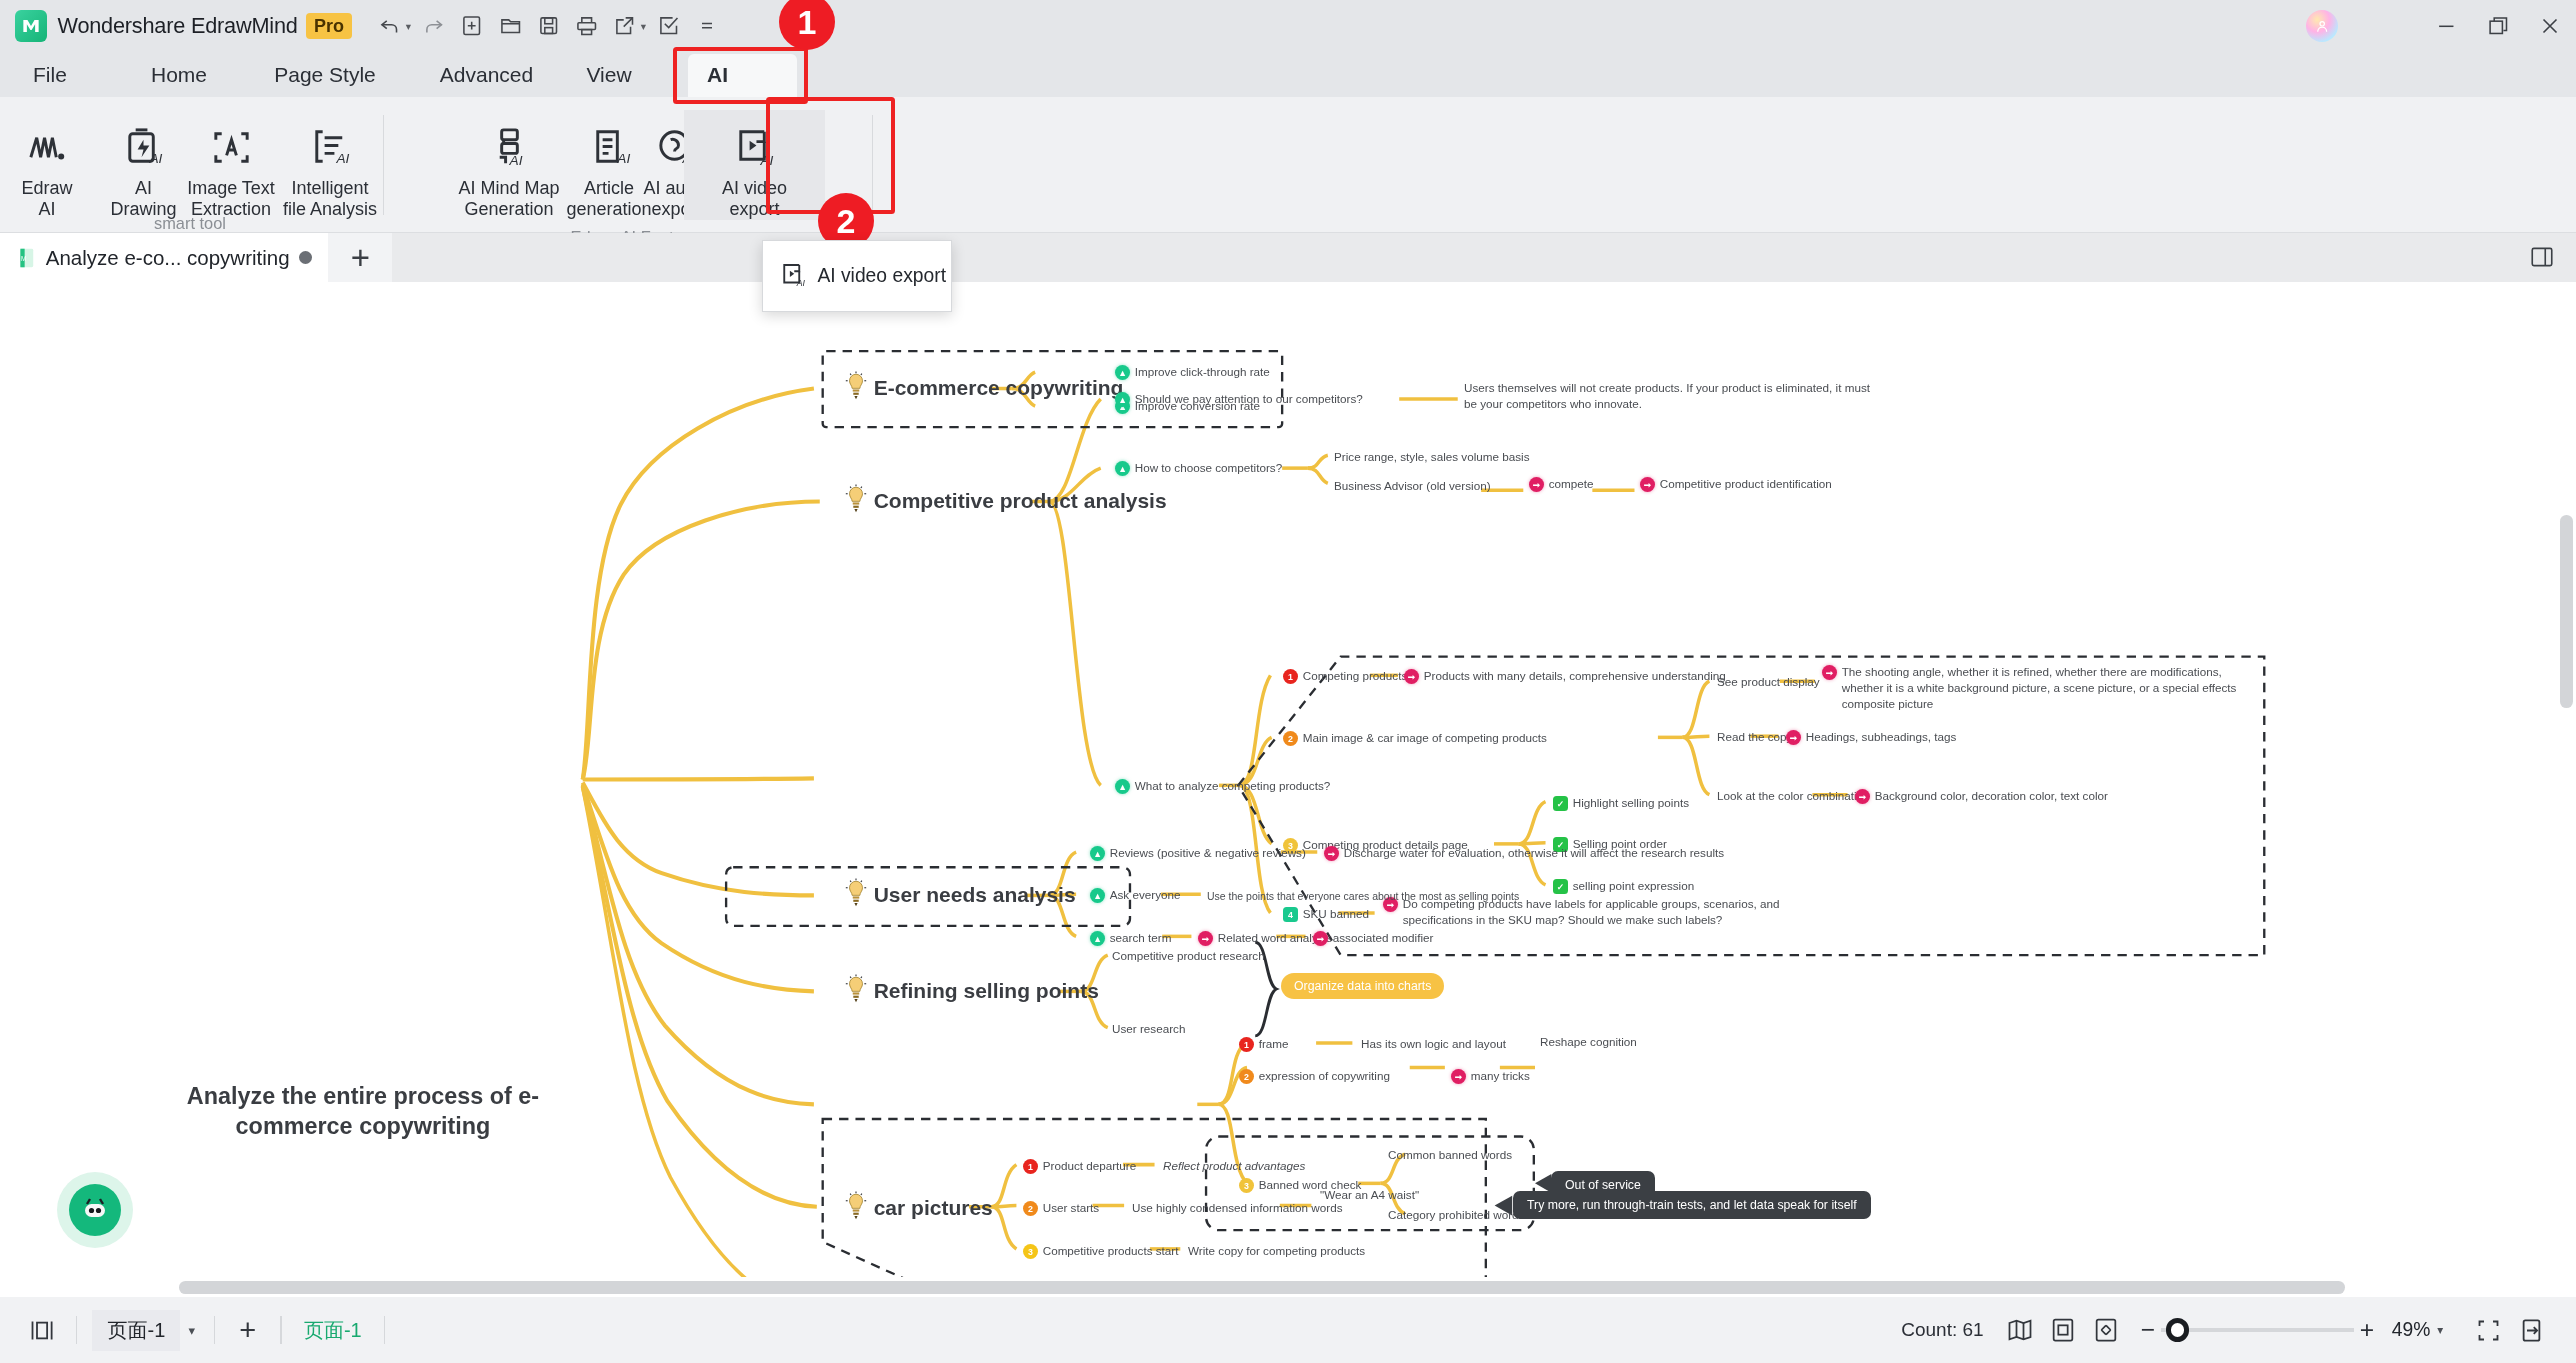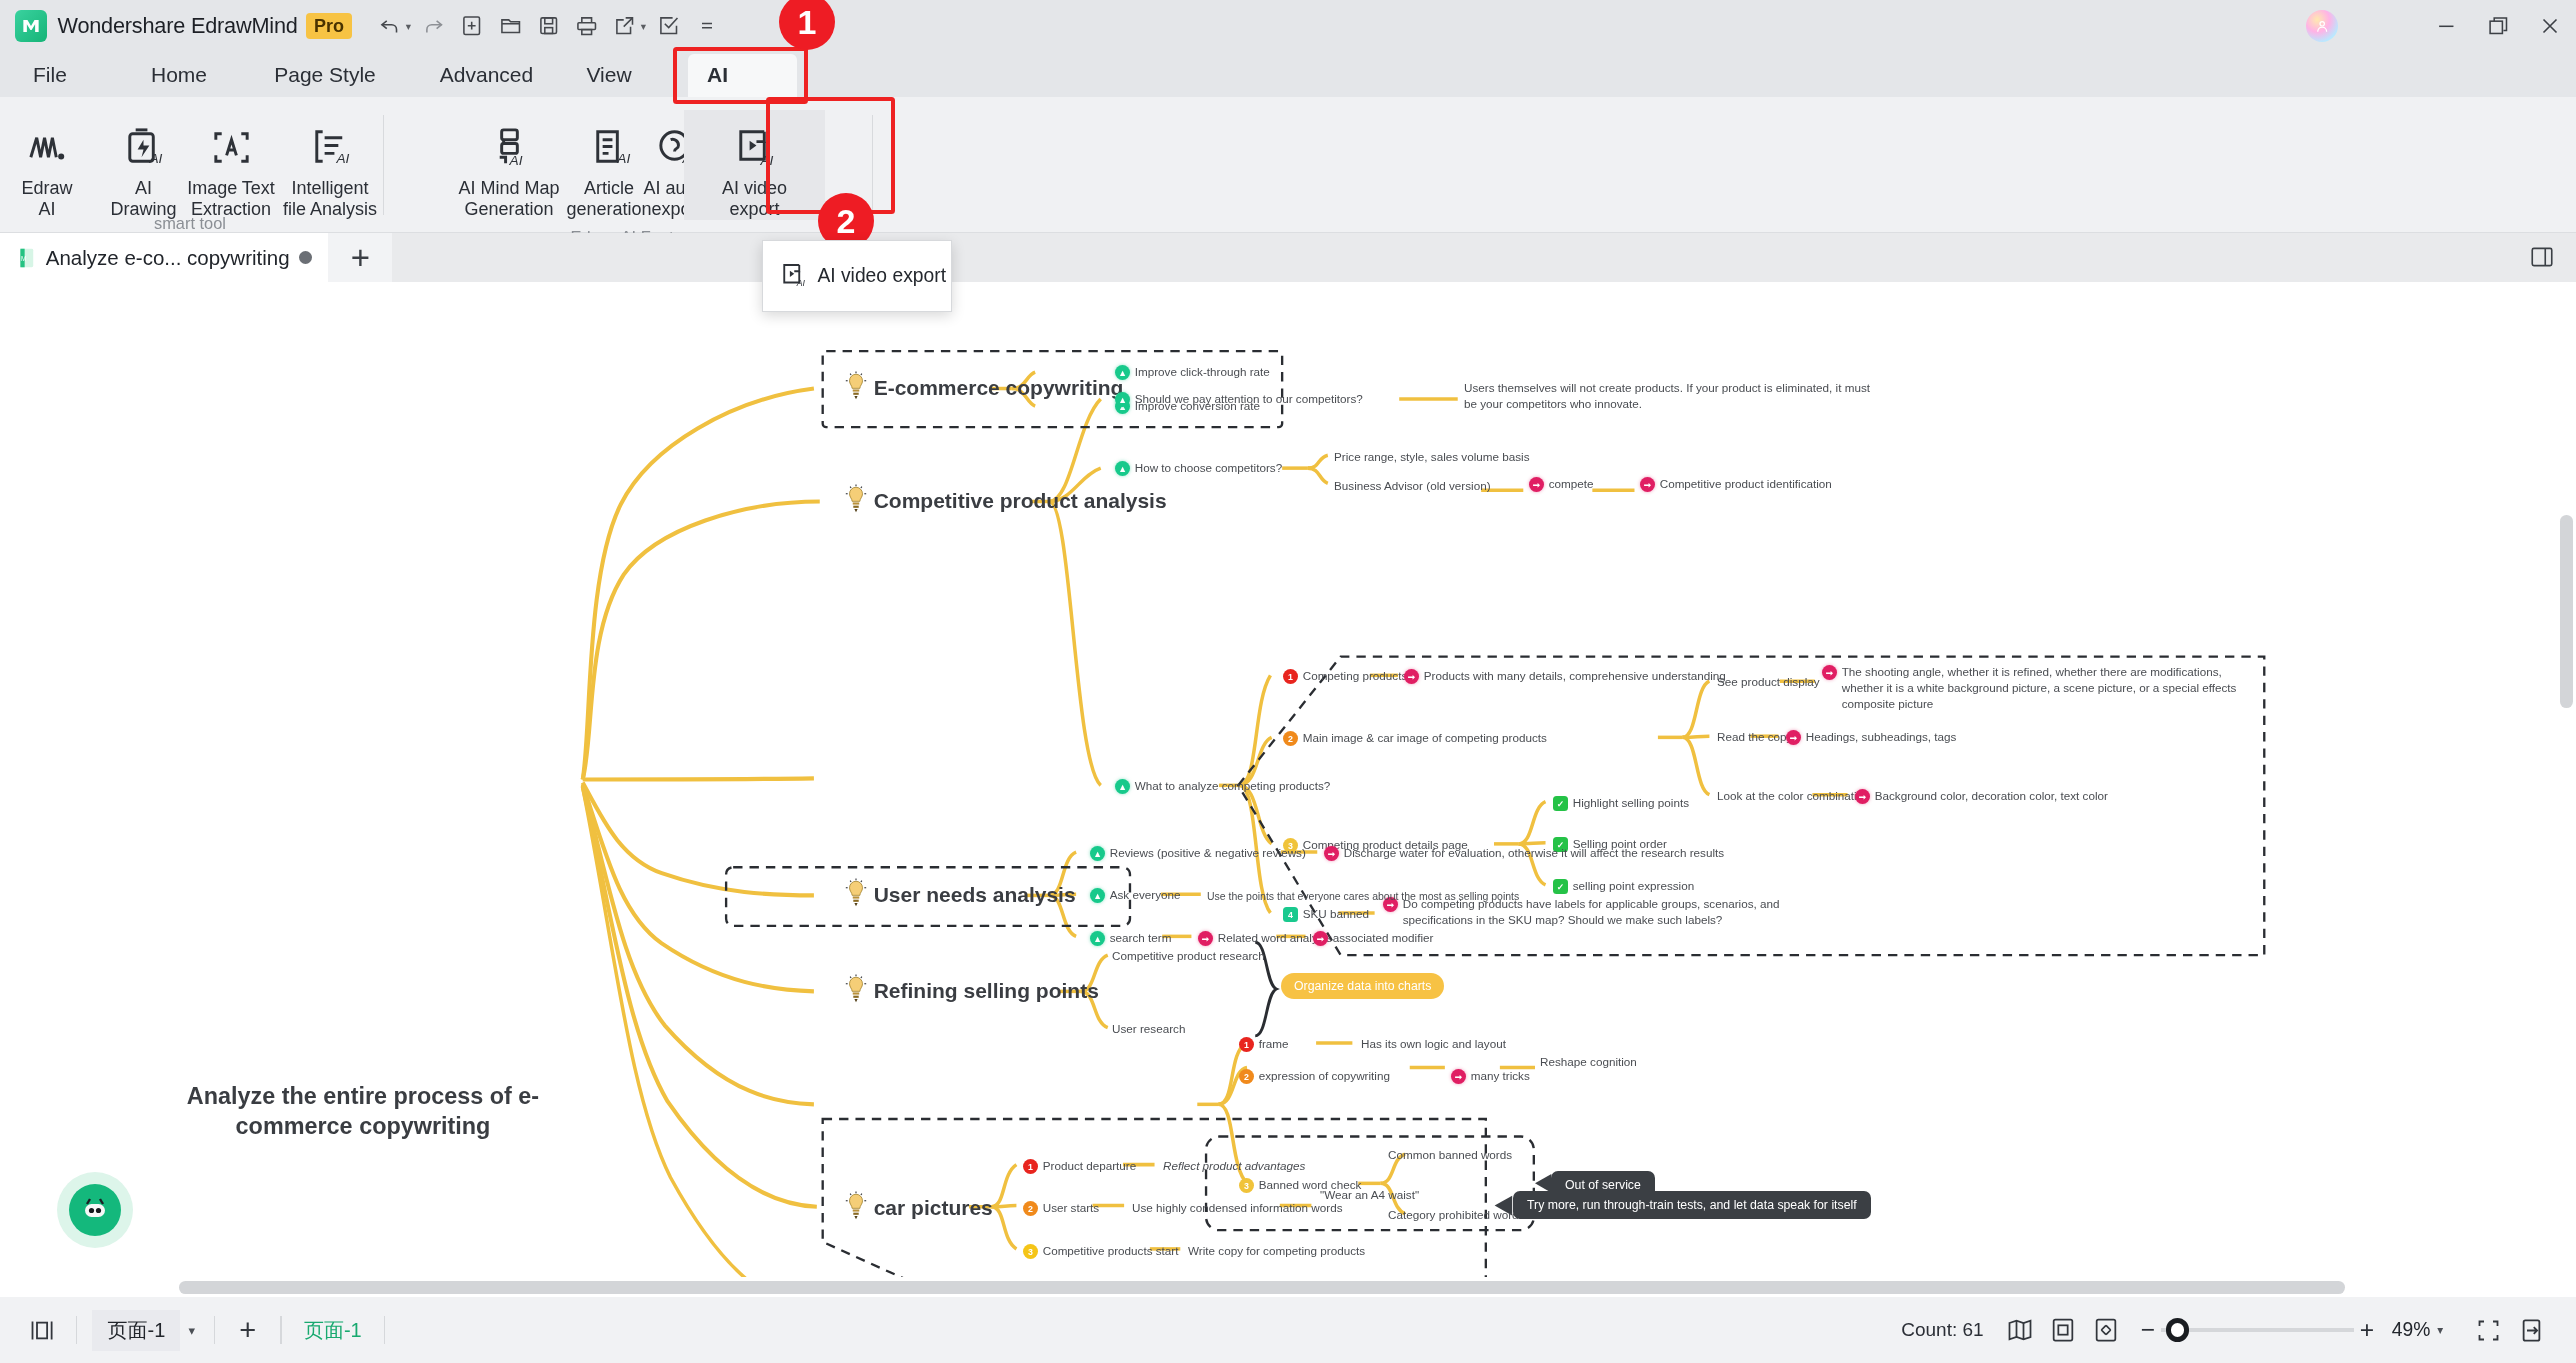--- a/index.html
+++ b/index.html
@@ -844,21 +844,21 @@
     <span class="leaf-txt">Has its own logic and layout</span>
   </div>
   <div class="leaf" style="left:1239px; top:786px;">
     <span class="badge b-orange">2</span>
     <span class="leaf-txt">expression of copywriting</span>
   </div>
   <div class="leaf" style="left:1451px; top:786px;">
     <span class="badge b-pink">➞</span>
     <span class="leaf-txt">many tricks</span>
   </div>
-  <div class="leaf" style="left:1540px; top:772px;justify-content:center;">
+  <div class="leaf" style="left:1540px; top:752px;justify-content:center;">
     <span class="leaf-txt">Reshape cognition</span>
   </div>
   <div class="leaf" style="left:1239px; top:895px;">
     <span class="badge b-gold">3</span>
     <span class="leaf-txt">Banned word check</span>
   </div>
   <div class="leaf" style="left:1388px; top:865px;">
     <span class="leaf-txt">Common banned words</span>
   </div>
   <div class="leaf" style="left:1388px; top:925px;">

